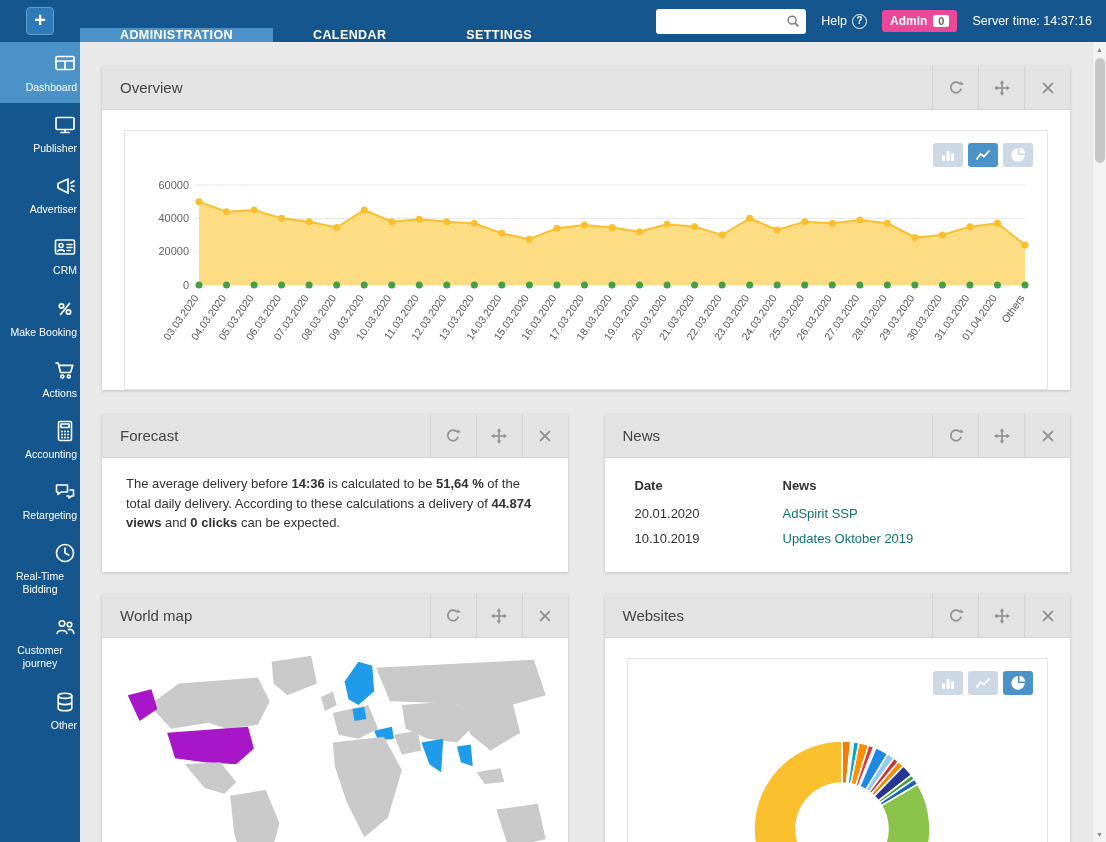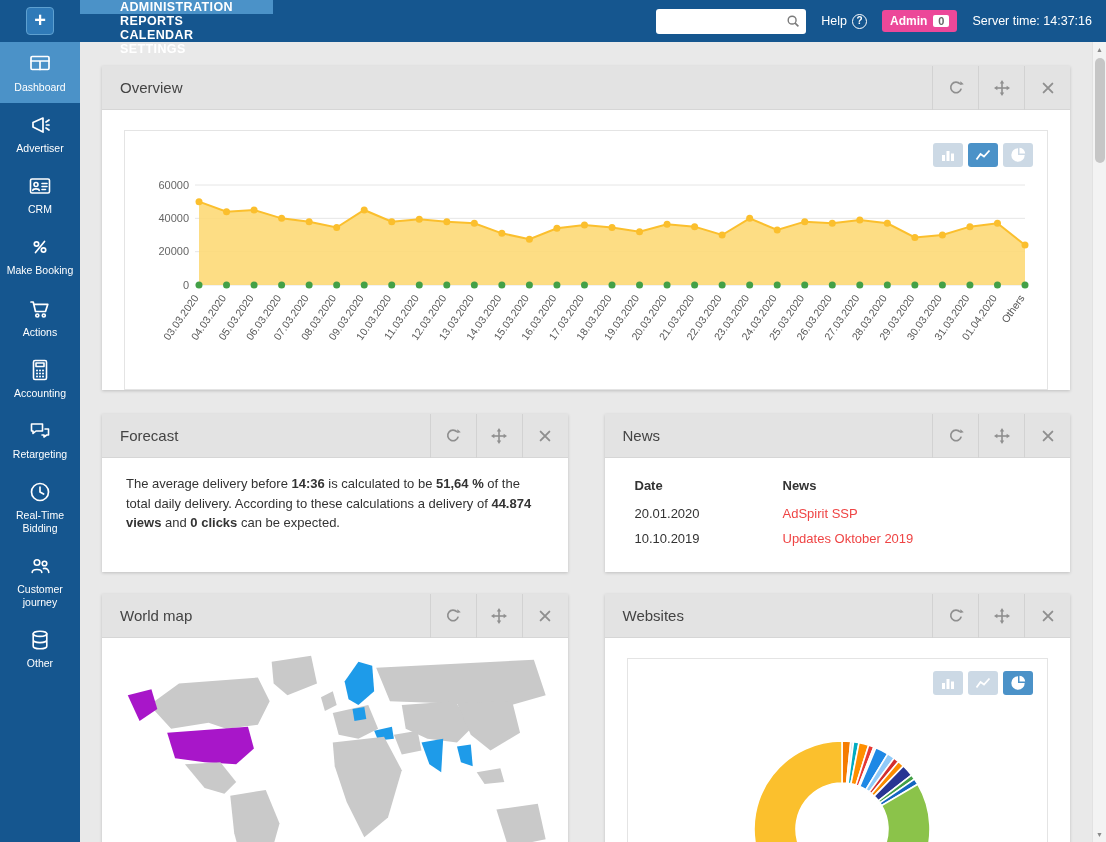--- a/index.html
+++ b/index.html
@@ -3,35 +3,35 @@
 <meta charset="utf-8">
 <style>
   * { box-sizing: border-box; margin: 0; padding: 0; }
   html,body { width:1106px; height:842px; overflow:hidden; }
   body { font-family:"Liberation Sans",sans-serif; background:#e9e9e9; position:relative; }
 
   
   .topbar { position:absolute; top:0; left:0; width:1106px; height:42px; background:#15568f; display:flex; align-items:stretch; z-index:10; }
   .logo-cell { width:80px; display:flex; align-items:center; justify-content:center; cursor:pointer; }
   .logo { width:28px; height:28px; background:#2f7ab8; border:1px solid #5ea0d0; border-radius:4px; color:#fff; font-size:20px; line-height:25px; text-align:center; font-weight:bold; }
-  .topnav { display:flex; align-items:flex-start;flex-direction:column; }
+  .topnav { display:flex; align-items:flex-end; }
   .nav-item { display:flex; align-items:center; padding:0 40px; color:#fff; font-size:12.5px; font-weight:bold; letter-spacing:.4px; cursor:pointer; }
   .nav-item.active { background:#4b92c8; }
   .tb-right { margin-left:auto; display:flex; align-items:center; gap:15px; padding-right:14px; }
   .search { width:150px; height:25px; background:#fff; border-radius:3px; display:flex; align-items:center; padding:0 6px; }
   .search input { border:none; outline:none; flex:1; font-size:12px; min-width:0; font-family:inherit; }
   .help { color:#fff; font-size:12.5px; display:flex; align-items:center; gap:5px; cursor:pointer; }
   .help-q { width:15px; height:15px; border:1.4px solid #fff; border-radius:50%; font-size:10px; line-height:12px; text-align:center; font-weight:bold; }
   .admin-badge { background:#ec4899; border-radius:3px; padding:4px 8px; display:flex; align-items:center; gap:6px; color:#fff; font-size:12px; font-weight:bold; cursor:pointer;justify-content:flex-end; }
   .admin-count { background:#fff; color:#666; border-radius:2px; padding:0 5px; font-size:11px; font-weight:bold; }
   .server-time { color:#fff; font-size:12.5px; white-space:nowrap; }
 
   
   .sidebar { position:absolute; top:42px; left:0; width:80px; bottom:0; background:#15568f; z-index:9; }
-  .sb-item { display:flex; flex-direction:column; align-items:center; gap:5px; padding:10px 3px 9px; color:#fff; cursor:pointer; }
+  .sb-item { display:flex; flex-direction:column; align-items:flex-end; gap:5px; padding:10px 3px 9px; color:#fff; cursor:pointer; }
   .sb-item.active { background:#4b92c8; }
   .sb-label { font-size:10.5px; line-height:1.25; text-align:center; }
   .sb-icon svg { display:block; }
 
   
   .content { position:absolute; left:80px; top:42px; right:14px; bottom:0; overflow:hidden; padding:24px 22px 0; }
   .panel { background:#fff; box-shadow:0 1px 3px rgba(0,0,0,.18); margin-bottom:22px; }
   .panel-header { height:44px; background:#e3e3e3; border-bottom:1px solid #d6d6d6; display:flex; align-items:center;justify-content:flex-end; }
   .panel-title { flex:1; padding-left:18px; font-size:15px; color:#444; }
   .ph-btns { display:flex; height:44px; }
@@ -46,21 +46,21 @@
   .row .panel { flex:1; margin-bottom:0; }
   .row.small .panel { height:158px; overflow:hidden; }
   .row.tall .panel { height:430px; overflow:hidden; }
 
   .forecast-body { padding:16px 24px; font-size:13px; line-height:1.5; color:#333; }
   .news-body { padding:14px 30px; }
   .news-table { border-collapse:collapse; width:100%; font-size:13px; color:#333; }
   .news-table th { text-align:left; font-weight:bold; padding:6px 0 8px; }
   .news-table td { padding:5px 0; }
   .news-table .nd { width:148px; }
-  .news-link { color:#ef4444; text-decoration:none; cursor:pointer; }
+  .news-link { color:#0f766e; text-decoration:none; cursor:pointer; }
 
   .map-body { padding:6px 8px 0; }
   .map-body svg { display:block; width:100%; }
   .land { fill:#c9c9c9; }
   .us { fill:#a816c9; }
   .hl-blue { fill:#1e9be9; }
 
   
   .scrollbar { position:absolute; right:0; top:42px; bottom:0; width:14px; background:#f3f3f3; border-left:1px solid #e2e2e2; z-index:8; }
   .sb-arrow { height:15px; display:flex; align-items:center; justify-content:center; color:#8a8a8a; font-size:7px; cursor:pointer; }
@@ -69,21 +69,20 @@
 </style>
 </head>
 <body>
 
 <div class="topbar">
   <div class="logo-cell">
     <div class="logo">+</div>
   </div>
   <nav class="topnav">
     <div class="nav-item active">ADMINISTRATION</div>
-    <div class="nav-item">REPORTS</div>
     <div class="nav-item">CALENDAR</div>
     <div class="nav-item">SETTINGS</div>
   </nav>
   <div class="tb-right">
     <div class="search">
       <input placeholder="" style="">
       <svg width="14" height="14" viewBox="0 0 16 16">
           <circle cx="7" cy="7" r="4.5" fill="none" stroke="#7a7a7a" stroke-width="1.6"></circle>
           <path d="M10.4 10.4L14.2 14.2" stroke="#7a7a7a" stroke-width="1.8"></path>
         </svg>
@@ -105,20 +104,29 @@
 
 <div class="sidebar">
   <div class="sb-item active">
     <span class="sb-icon">
         <svg width="24" height="24" viewBox="0 0 24 24" fill="none" stroke="#fff" stroke-width="1.7" stroke-linecap="round" stroke-linejoin="round">
           <rect x="3" y="4.5" width="18" height="13" rx="1.2"></rect>
           <path d="M3 9h18M12 9v8.5"></path>
         </svg>
       </span>
     <span class="sb-label">Dashboard</span>
+  </div>
+  <div class="sb-item">
+    <span class="sb-icon">
+        <svg width="24" height="24" viewBox="0 0 24 24" fill="none" stroke="#fff" stroke-width="1.7" stroke-linecap="round" stroke-linejoin="round">
+          <rect x="3" y="4.5" width="18" height="12" rx="1.2"></rect>
+          <path d="M12 16.5v3M8 19.5h8"></path>
+        </svg>
+      </span>
+    <span class="sb-label">Publisher</span>
   </div>
   <div class="sb-item">
     <span class="sb-icon">
         <svg width="24" height="24" viewBox="0 0 24 24" fill="none" stroke="#fff" stroke-width="1.7" stroke-linecap="round" stroke-linejoin="round">
           <path d="M15 5L5 9.5v4.5L15 19V5z"></path>
           <path d="M18 9l3-2M18 15l3 2M18.5 12H21"></path>
         </svg>
       </span>
     <span class="sb-label">Advertiser</span>
   </div>

